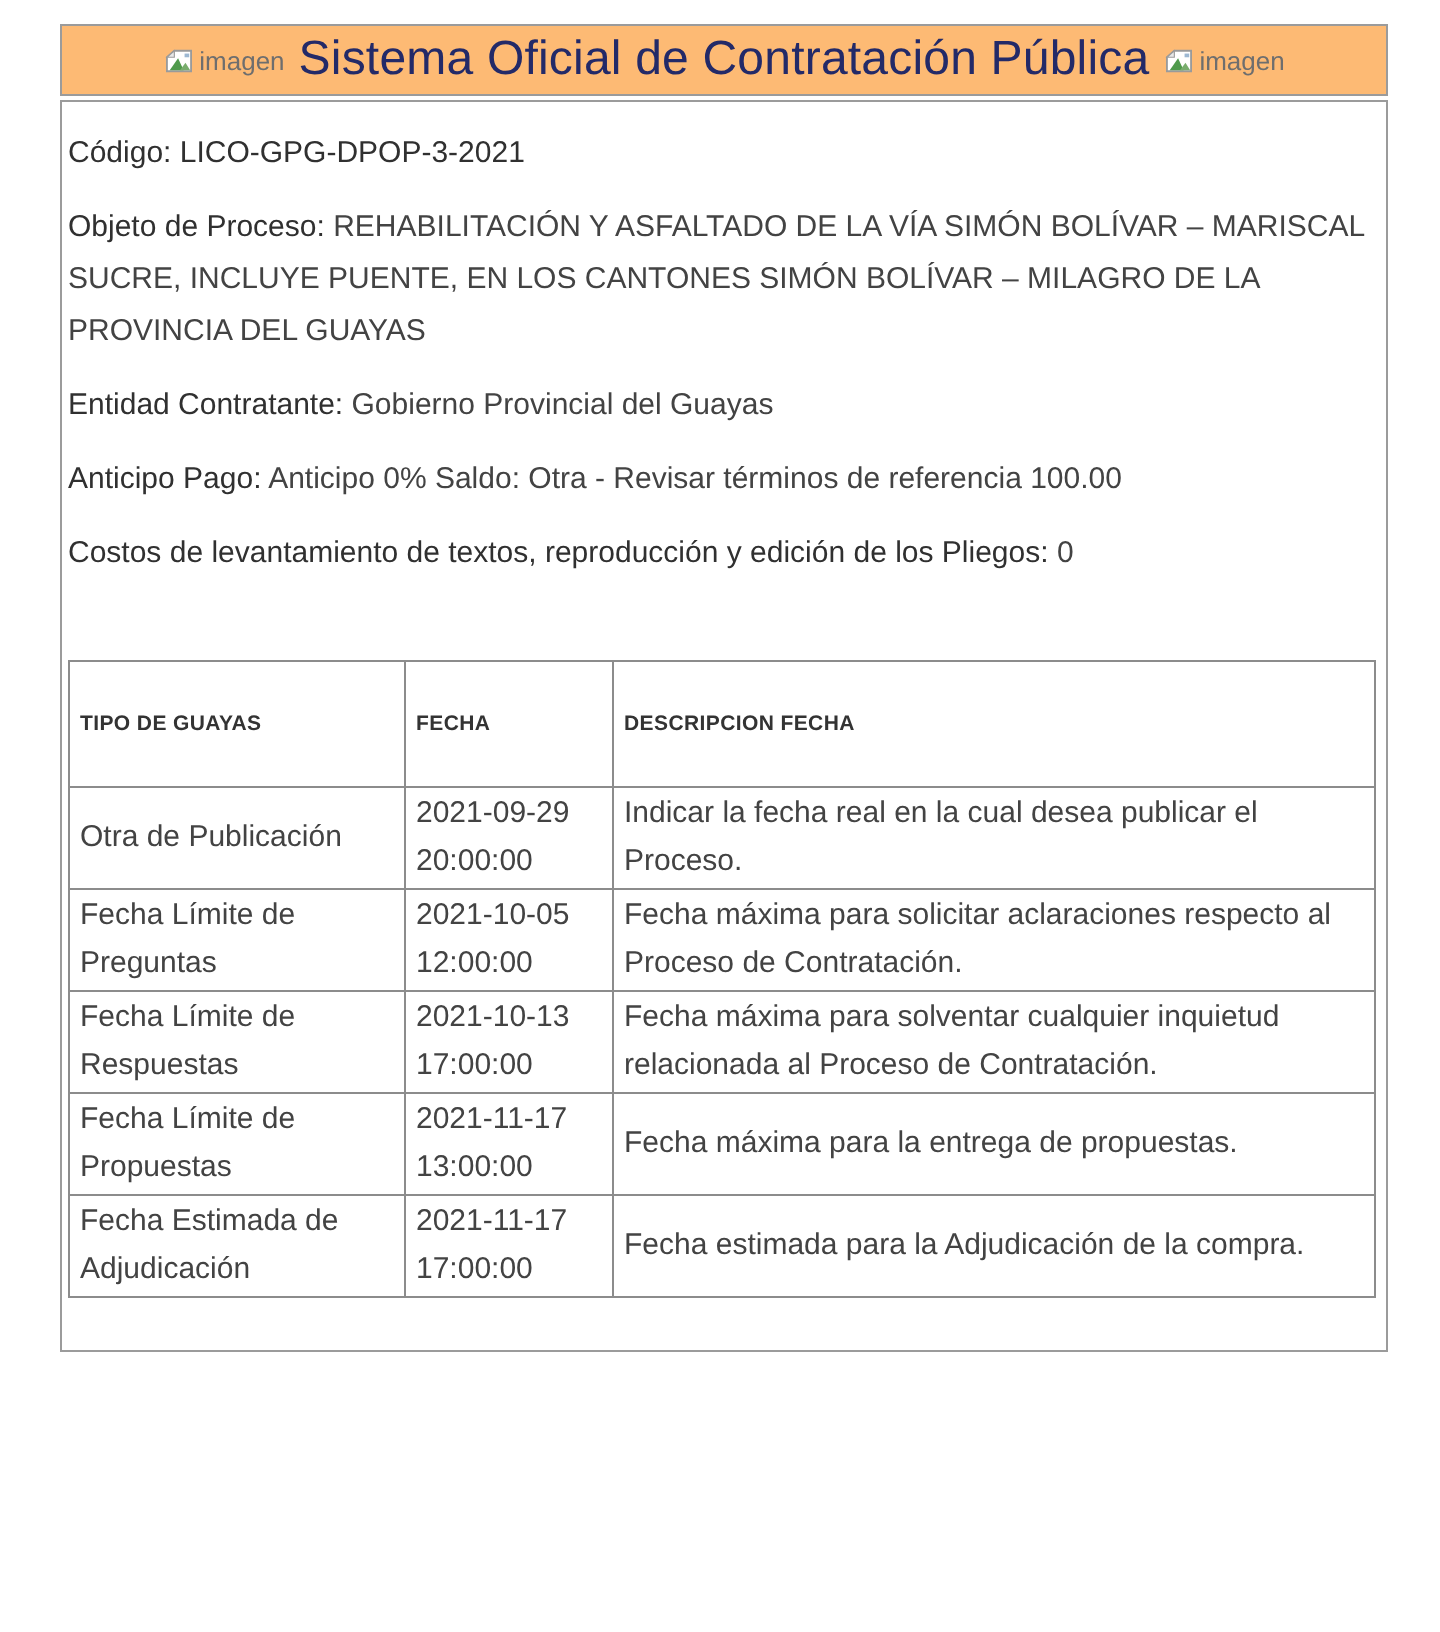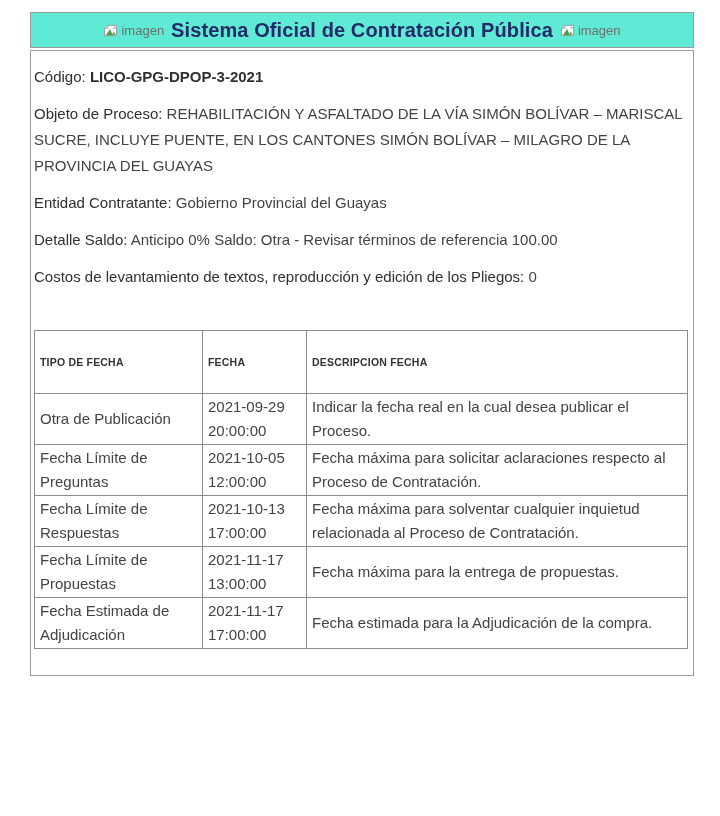--- a/index.html
+++ b/index.html
@@ -9,44 +9,44 @@
     color:#3f3f3f;
     -webkit-font-smoothing:antialiased;
   }
   .page{padding:12px 26px 0 30px;}
 
   
   .header-box{
     border:1px solid #9b9b9b;
     height:34px;
     display:flex;align-items:center;justify-content:center;gap:7px;
-    background:#5eead4;
+    background:#fdba74;
   }
   .img-ph{display:inline-flex;align-items:center;gap:3px;}
   .img-ph .alt{font-size:13px;color:#6e6e6e;}
   .img-ph svg{display:block;}
   .title{
-    color:#232a68;font-weight:bold;font-size:20px;letter-spacing:0.1px;
+    color:#232a68;font-weight:normal;font-size:24px;letter-spacing:0.1px;
     white-space:nowrap;
   }
 
   
   .content-box{
     border:1px solid #9b9b9b;
     margin-top:2px;
     padding:13px 3px 26px 3px;
     background:#ffffff;
   }
   .content-box p{
     margin:0 0 11px 0;
     font-size:15px;line-height:26px;
     color:#434343;
   }
   .lbl{font-weight:normal;color:#303030;}
-  .bold-value .val{font-weight:bold;color:#303030;}
+  .bold-value .val{font-weight:normal;color:#303030;}
 
   
   table.dates{
     border-collapse:collapse;
     width:99.7%;
     margin-top:40px;
     table-layout:fixed;
   }
   table.dates th, table.dates td{
     border:1px solid #8c8c8c;
@@ -103,33 +103,33 @@
   <div class="content-box">
 
 
     <p class="field bold-value"><span class="lbl">Código:</span> <span class="val">LICO-GPG-DPOP-3-2021</span></p>
 
 
     <p class="field"><span class="lbl">Objeto de Proceso:</span> <span class="val">REHABILITACIÓN Y ASFALTADO DE LA VÍA SIMÓN BOLÍVAR – MARISCAL SUCRE, INCLUYE PUENTE, EN LOS CANTONES SIMÓN BOLÍVAR – MILAGRO DE LA PROVINCIA DEL GUAYAS</span></p>
 
     <p class="field"><span class="lbl">Entidad Contratante:</span> <span class="val">Gobierno Provincial del Guayas</span></p>
 
-    <p class="field"><span class="lbl">Detalle Saldo:</span> <span class="val">Anticipo 0% Saldo: Otra - Revisar términos de referencia 100.00</span></p>
+    <p class="field"><span class="lbl">Anticipo Pago:</span> <span class="val">Anticipo 0% Saldo: Otra - Revisar términos de referencia 100.00</span></p>
 
     <p class="field"><span class="lbl">Costos de levantamiento de textos, reproducción y edición de los Pliegos:</span> <span class="val">0</span></p>
 
     <table class="dates">
       <colgroup>
         <col class="col-tipo">
         <col class="col-fecha">
         <col>
       </colgroup>
       <thead>
         <tr>
-          <th>TIPO DE FECHA</th>
+          <th>TIPO DE GUAYAS</th>
           <th>FECHA</th>
           <th>DESCRIPCION FECHA</th>
         </tr>
       </thead>
       <tbody>
         <tr>
           <td>Otra de Publicación</td>
           <td>2021-09-29 20:00:00</td>
           <td>Indicar la fecha real en la cual desea publicar el Proceso.</td>
         </tr>

